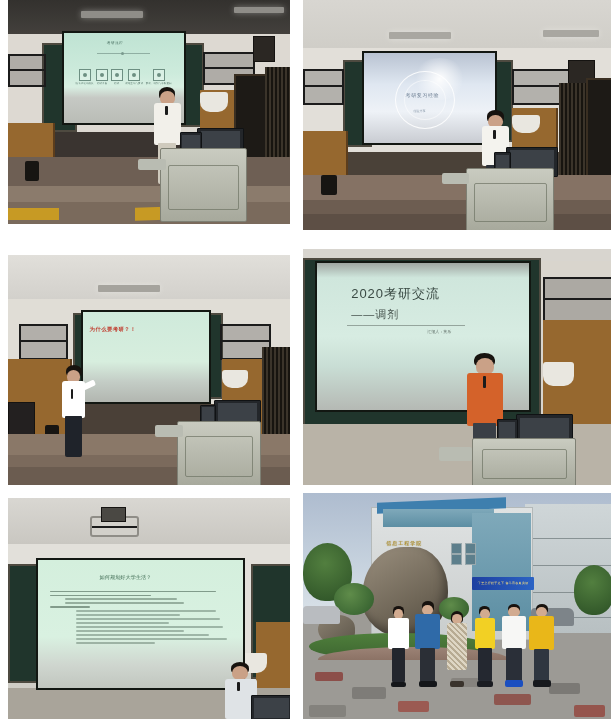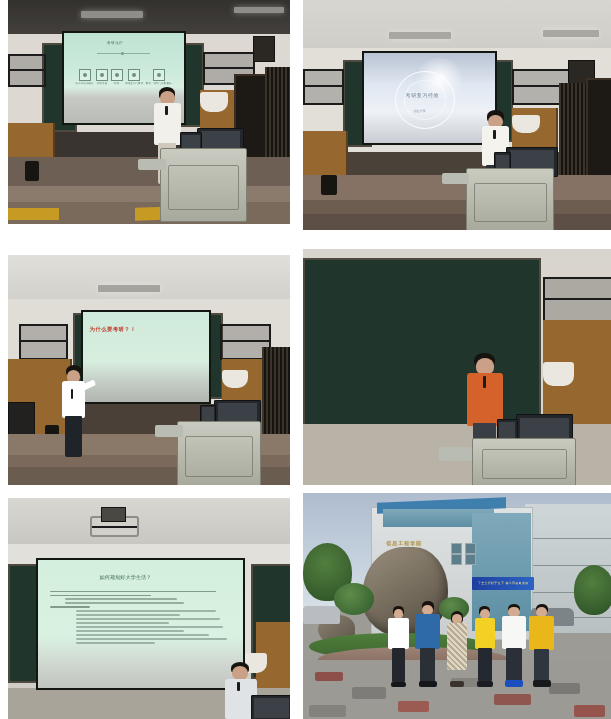--- a/index.html
+++ b/index.html
@@ -289,20 +289,28 @@
   <div class="photo" style="left:303px;top:249px;width:308px;height:236px;">
     <div class="hall" style="background:#5a4b3c;">
       <div class="ceiling" style="height:6%;background:#d8d5cf;"></div>
       <div class="wallTop" style="top:5%;height:68%;background:#d9d5cd;"></div>
       <div class="blackboard" style="left:0%;top:4%;width:76%;height:70%;"></div>
       <div class="rack" style="left:78%;top:12%;width:22%;height:18%;"></div>
       <div class="woodPanel" style="left:78%;top:30%;width:22%;height:45%;"></div>
       <div class="sinkWhite" style="left:78%;top:48%;width:10%;height:10%;"></div>
       <div class="stage" style="top:74%;height:26%;background:#b9b3a7;"></div>
 
+      <div class="screenFrame" style="left:4%;top:5%;width:70%;height:64%;">
+        <div class="screen scr-mint" style="background:linear-gradient(180deg,#9fa6a2 0%,#cfe6dc 10%,#d7ece2 50%,#c9ded5 70%,#b5b9b4 100%);">
+          <div class="scrTitle" style="left:16%;top:15%;font-size:13px;color:#3a4a44;letter-spacing:1px;">2020考研交流</div>
+          <div class="scrSub" style="left:16%;top:30%;font-size:11px;color:#46544e;letter-spacing:1px;">——调剂</div>
+          <div class="scrRule" style="left:14%;top:42%;width:56%;"></div>
+          <div class="scrSmall" style="left:52%;top:45%;font-size:4px;color:#5e6d66;">汇报人：黄乐</div>
+        </div>
+      </div>
 
       <div class="person" style="left:52%;top:44%;width:14%;height:46%;">
         <div class="hair" style="left:26%;top:0;width:48%;height:13%;"></div>
         <div class="head" style="left:29%;top:5%;width:42%;height:15%;"></div>
         <div class="torso" style="left:8%;top:19%;width:84%;height:48%;background:#d4622a;"></div>
         <div class="mic" style="left:46%;top:21%;width:8%;height:11%;"></div>
         <div class="legs" style="left:22%;top:65%;width:54%;height:35%;background:#3a3f46;"></div>
       </div>
 
       <div class="monitor" style="left:69%;top:70%;width:18%;height:13%;">

